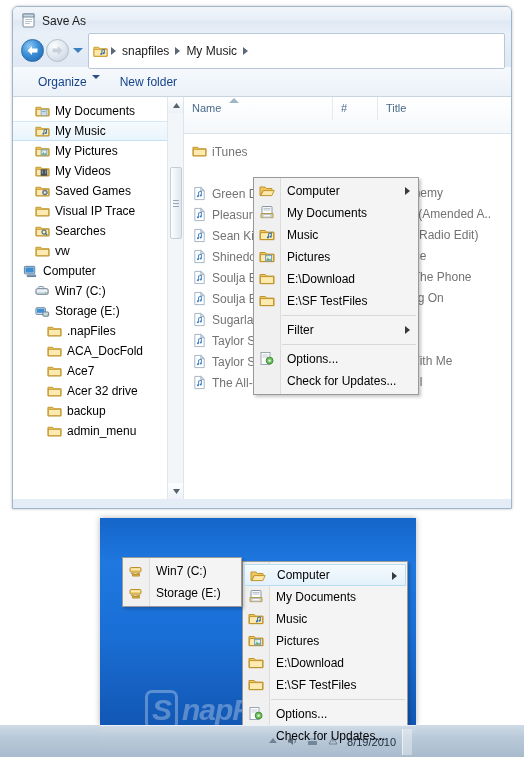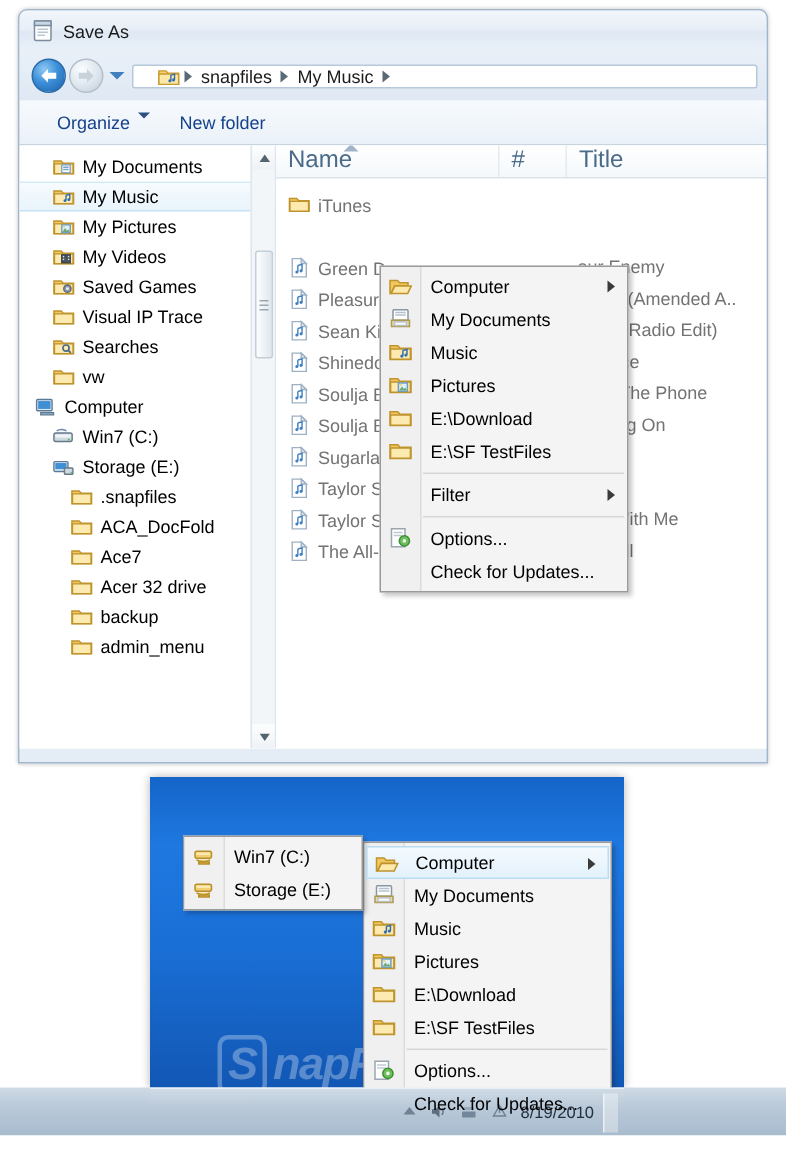--- a/index.html
+++ b/index.html
@@ -44,23 +44,23 @@
     background: radial-gradient(circle at 36% 30%, #fbfdfe 0%, #dde6ee 55%, #c2ccd6 100%);
     border: 1px solid #b3bfca; margin-left: 2px;
     display:flex; align-items:center; justify-content:center;
   }
   .navcaret {
     margin: 0 5px 0 4px; width: 0; height: 0;
     border-left: 5px solid transparent; border-right: 5px solid transparent;
     border-top: 5px solid #3f7fbf;
   }
   .crumbbar {
-    flex: 1 1 auto; height: 16px; display: flex; align-items: center;
+    flex: 1 1 auto; height: 36px; display: flex; align-items: center;
     background: #ffffff; border: 1px solid #b6c8da; border-radius: 2px;
-    padding: 0 16px; gap: 2px; overflow: hidden;
+    padding: 0 4px; gap: 2px; overflow: hidden;
   }
   .crumb { font-size: 12px; color: #1b1b1b; padding: 0 3px; white-space: nowrap; }
   .crumb-sep {
     width: 0; height: 0; margin: 0 1px;
     border-top: 4px solid transparent; border-bottom: 4px solid transparent;
     border-left: 5px solid #5a6976;
   }
 
   .toolbar {
     height: 30px; display: flex; align-items: center; gap: 6px;
@@ -105,23 +105,23 @@
     position: absolute; left: 2px; top: 70px; width: 12px; height: 72px;
     background: linear-gradient(to right,#fdfefe,#dfe7ee);
     border: 1px solid #c3ced8; border-radius: 2px;
     display:flex; align-items:center; justify-content:center;
   }
   .grip { width:6px; height:1px; background:#9aa7b3; box-shadow:0 3px 0 #9aa7b3, 0 -3px 0 #9aa7b3; }
 
   
   .filelist { flex: 1 1 auto; position: relative; background: #fff; overflow: hidden; }
   .colhead {
-    height: 22px; display: flex; align-items: flex-end;
+    height: 37px; display: flex; align-items: flex-start;
     background: linear-gradient(to bottom,#ffffff 0%, #f4f8fb 100%);
-    border-bottom: 1px solid #dbe3ea; font-size: 16px; color: #4a6b8a;
+    border-bottom: 1px solid #dbe3ea; font-size: 11px; color: #4a6b8a;
   }
   .col { padding-left: 8px; position: relative; height: 23px; line-height: 23px; }
   .col + .col { border-left: 1px solid #e4eaf0; }
   .col-name { width: 148px; }
   .col-num { width: 45px; }
   .col-title { flex: 1 1 auto; }
   .sort-arrow {
     position: absolute; left: 45px; top: 1px; width: 0; height: 0;
     border-left: 5px solid transparent; border-right: 5px solid transparent;
     border-bottom: 5px solid #9fb4c7;
@@ -397,21 +397,21 @@
               </span>
               <span>Storage (E:)</span>
             </div>
             <div class="tree-item ind2">
               <span style="display: inline-flex; width: 15px; height: 15px; flex: 0 0 auto;">
                 <svg width="15" height="15" viewBox="0 0 16 16">
                   <path d="M1 3.5 h5.2 l1.5 1.6 H15 v7.6 H1 Z" fill="#f3c75f" stroke="#bf942c"></path>
                   <path d="M1.4 5.6 h13.2 v6.9 H1.4 Z" fill="#fdeab0" stroke="#bf942c"></path>
                 </svg>
               </span>
-              <span>.snapfiles</span>
+              <span>.napFiles</span>
             </div>
             <div class="tree-item ind2">
               <span style="display: inline-flex; width: 15px; height: 15px; flex: 0 0 auto;">
                 <svg width="15" height="15" viewBox="0 0 16 16">
                   <path d="M1 3.5 h5.2 l1.5 1.6 H15 v7.6 H1 Z" fill="#f3c75f" stroke="#bf942c"></path>
                   <path d="M1.4 5.6 h13.2 v6.9 H1.4 Z" fill="#fdeab0" stroke="#bf942c"></path>
                 </svg>
               </span>
               <span>ACA_DocFold</span>
             </div>

